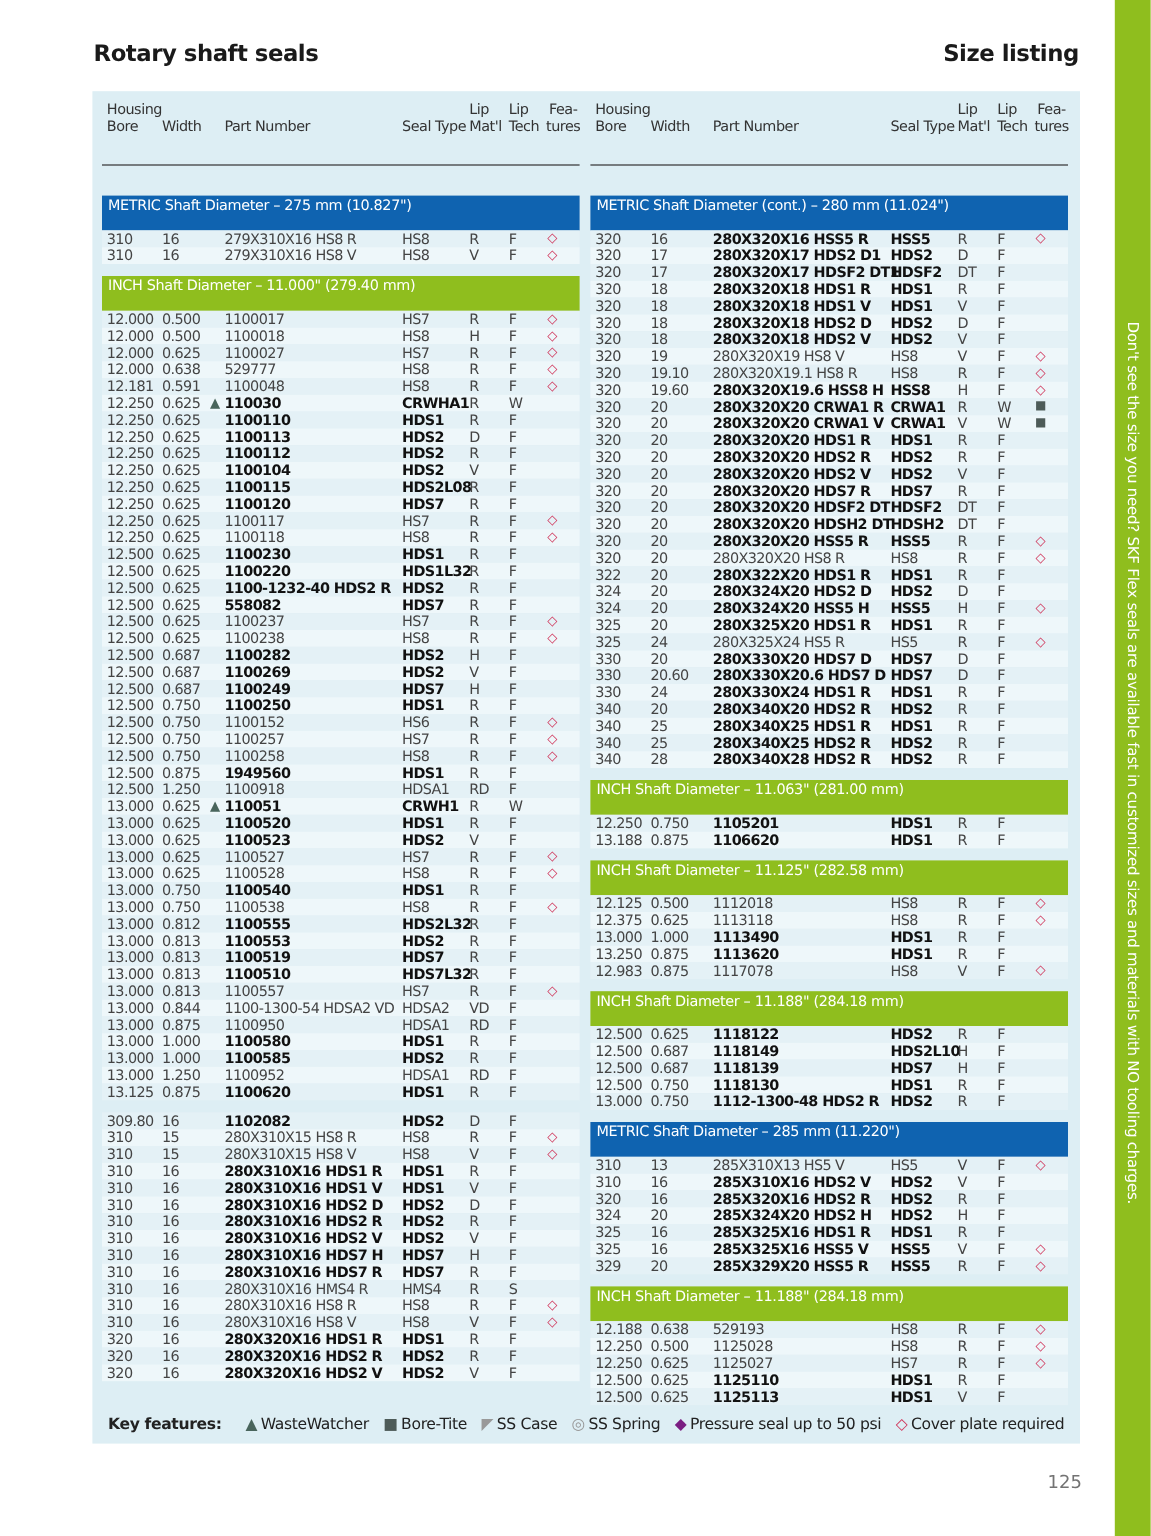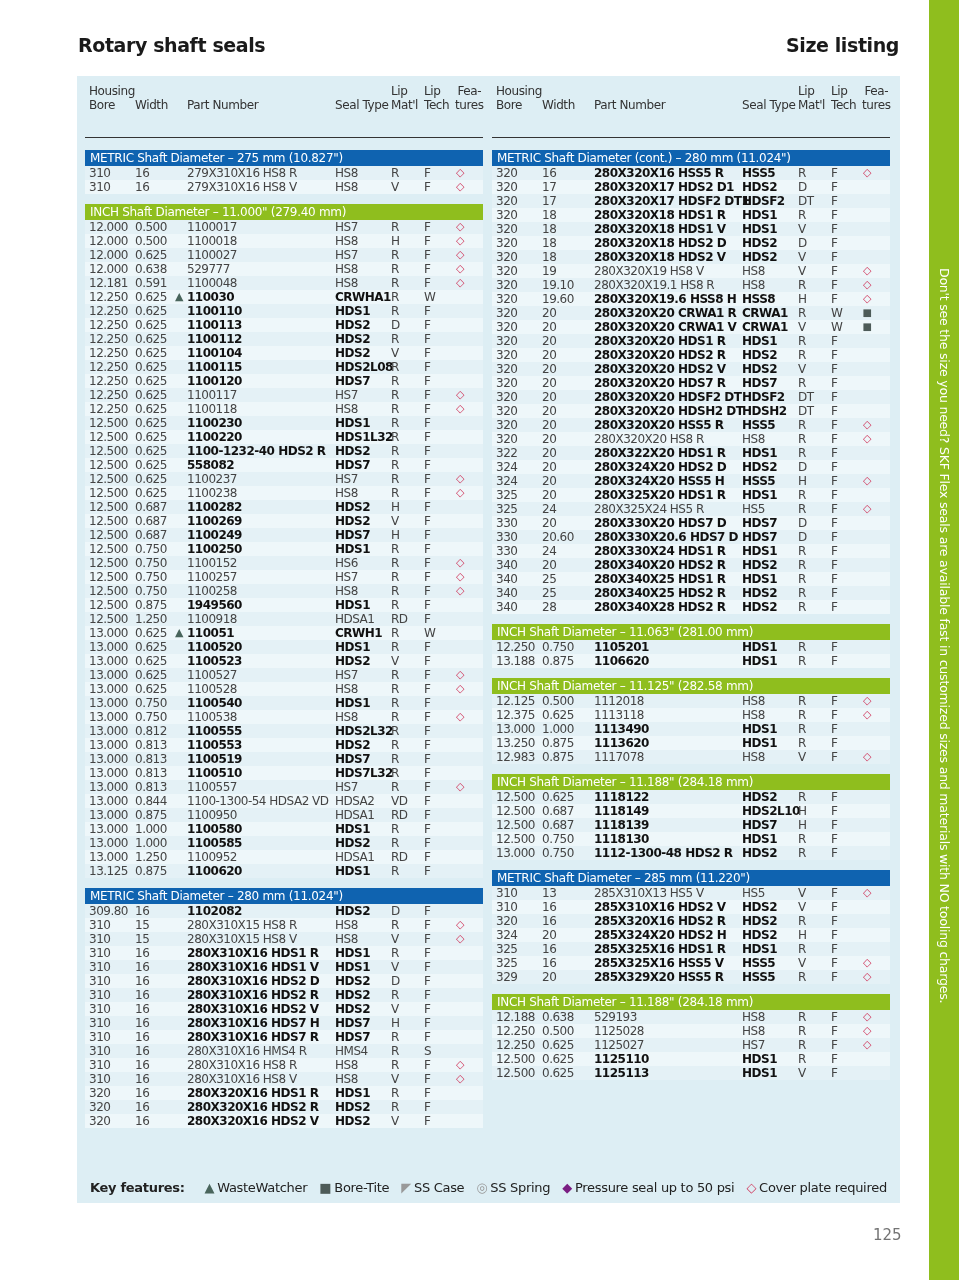--- a/index.html
+++ b/index.html
@@ -8,32 +8,32 @@
 
   .page-title-left { position: absolute; left: 78px; top: 34px; font-size: 19px; font-weight: bold; color: #1a1a1a; letter-spacing: -0.4px; }
   .page-title-right { position: absolute; right: 60px; top: 34px; font-size: 19px; font-weight: bold; color: #1a1a1a; letter-spacing: -0.4px; }
 
   .panel { position: absolute; left: 77px; top: 76px; width: 823px; height: 1127px; background: #ddeef4; }
 
   .col { position: absolute; top: 0; width: 398px; }
   .col.left { left: 8px; }
   .col.right { left: 415px; }
 
-  .col-header { position: relative; height: 62px; border-bottom: 1.5px solid #333; margin-bottom: 0; }
+  .col-header { position: relative; height: 62px; border-bottom: 1.5px solid #333; margin-bottom: 13px; }
   .col-header span { position: absolute; font-size: 12px; line-height: 14px; color: #333; letter-spacing: -0.4px; }
   .h-bore { left: 4px; top: 8px; }
   .h-width { left: 50px; top: 22px; }
   .h-part { left: 102px; top: 22px; }
   .h-seal { left: 250px; top: 22px; }
   .h-lipmat { left: 306px; top: 8px; }
   .h-liptech { left: 339px; top: 8px; }
   .h-feat { left: 370px; top: 8px; text-align: center; }
 
   .section { margin-top: 0; }
-  .sec-head { height: 16px; line-height: 17px; font-size: 12px; color: #fff; padding-left: 5px; letter-spacing: -0.3px; white-space: nowrap; }
+  .sec-head { height: 29px; line-height: 17px; font-size: 12px; color: #fff; padding-left: 5px; letter-spacing: -0.3px; white-space: nowrap; }
   .sec-head.metric { background: #0f63b0; }
   .sec-head.inch { background: #8fbe1e; }
   .sec-gap { height: 10px; }
   .first-gap { height: 12px; }
 
   .row { position: relative; height: 14px; font-size: 12px; line-height: 14px; color: #444; letter-spacing: -0.5px; white-space: nowrap; }
   .row:nth-child(even) { background: #eef7fa; }
   .row:nth-child(odd) { background: #e4f1f6; }
   .row span { position: absolute; top: 0; }
   .c-bore { left: 4px; }
@@ -500,21 +500,20 @@
               <span class="c-width">0.875</span>
               <span class="c-part">1100620</span>
               <span class="c-seal">HDS1</span>
               <span class="c-mat">R</span>
               <span class="c-tech">F</span>
             </div>
           </div>
         </div>
         <div class="sec-gap"></div>
         <div class="section">
-          <div class="sec-head metric">METRIC Shaft Diameter  –  280 mm  (11.024")</div>
           <div>
             <div class="row bold">
               <span class="c-bore">309.80</span>
               <span class="c-width">16</span>
               <span class="c-part">1102082</span>
               <span class="c-seal">HDS2</span>
               <span class="c-mat">D</span>
               <span class="c-tech">F</span>
             </div>
             <div class="row">

